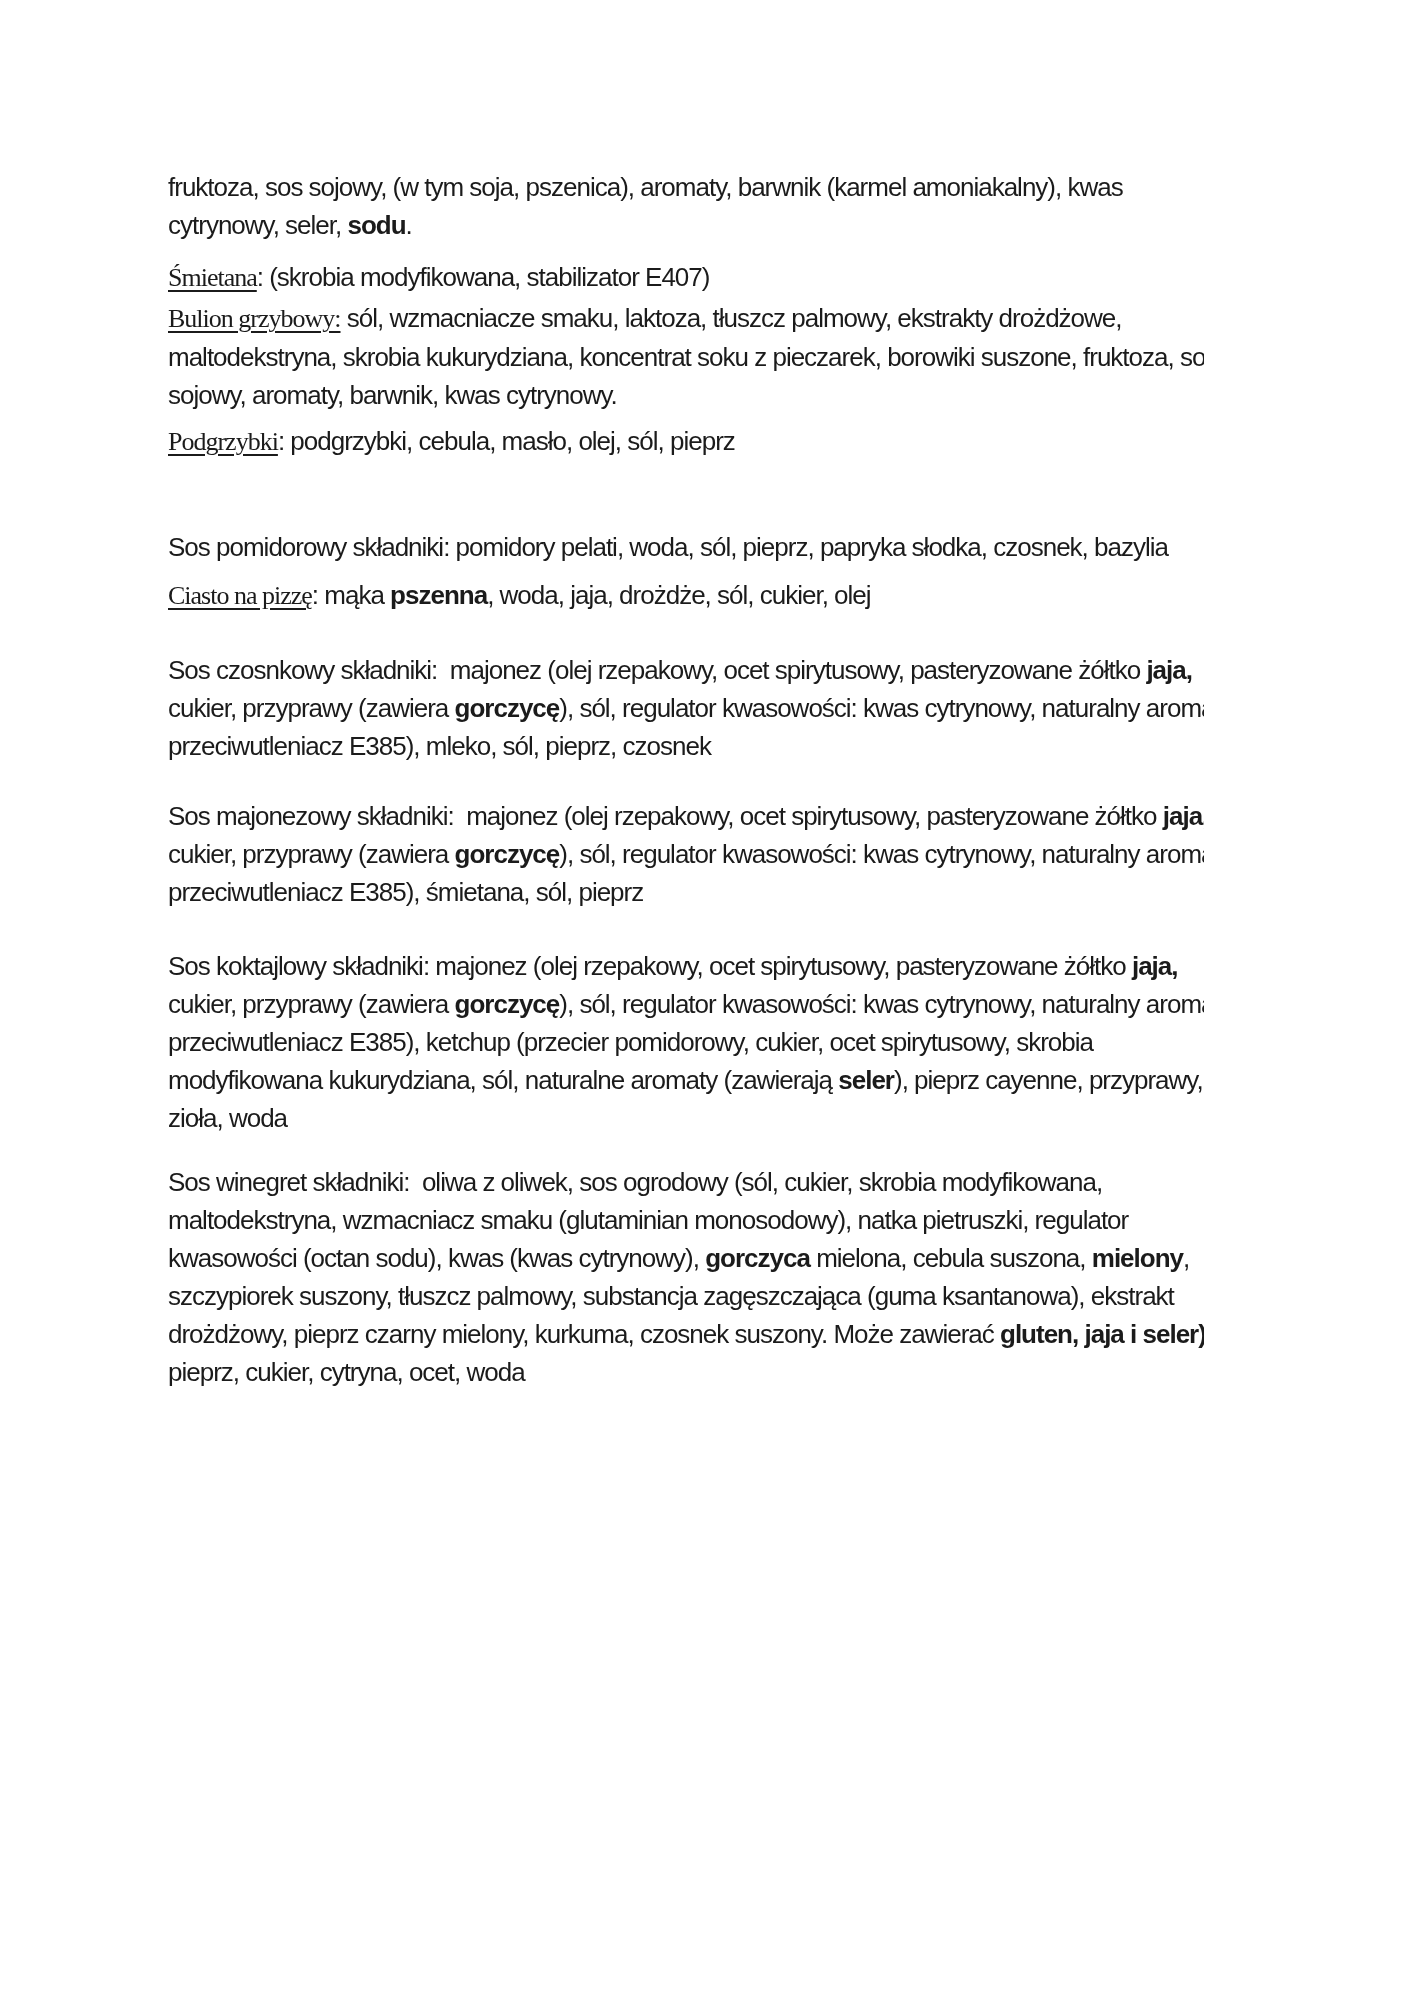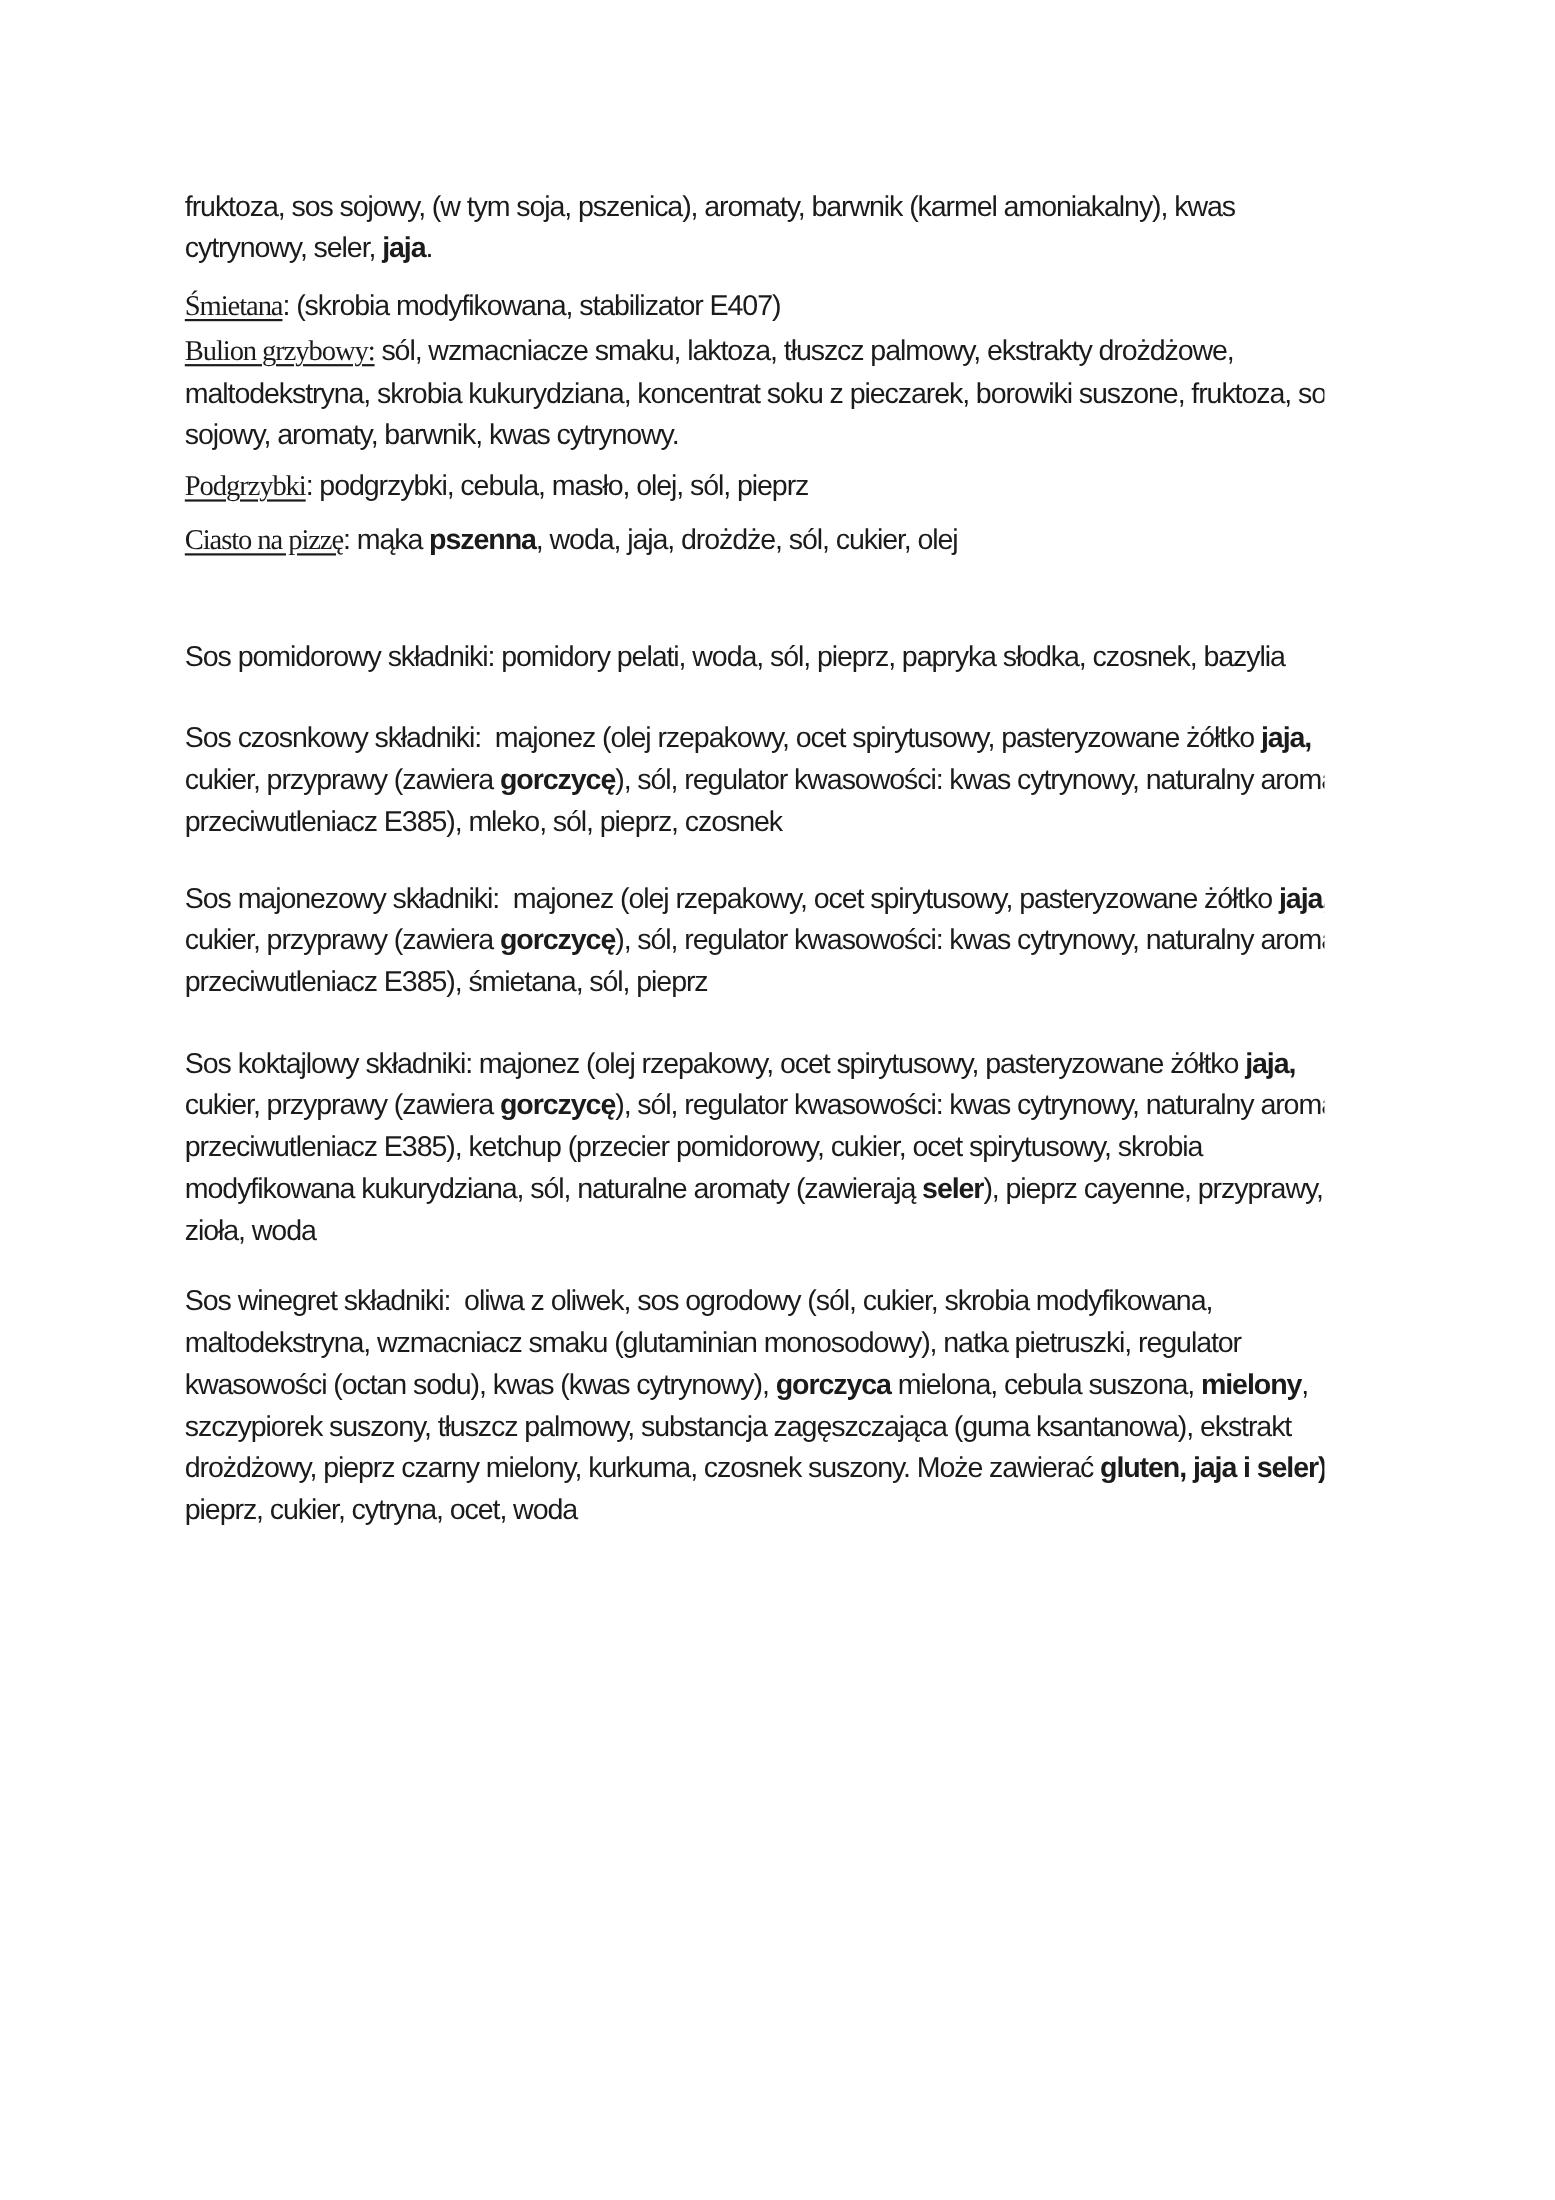--- a/index.html
+++ b/index.html
@@ -39,28 +39,28 @@
     text-underline-offset: 4px;
     font-family: Liberation Serif, serif;
   }
 </style>
 </head>
 <body>
 
 <div class="page">
   <div class="content">
     <p class="para" style="margin-top:0"><span>fruktoza, sos sojowy, (w tym soja, pszenica), aromaty, barwnik (karmel amoniakalny), kwas
-cytrynowy, seler, </span><b>jaja</b><span>.</span></p>
+cytrynowy, seler, </span><b>sodu</b><span>.</span></p>
     <p class="para" style="margin-top:14px"><u>Śmietana</u><span>: (skrobia modyfikowana, stabilizator E407)</span></p>
     <p class="para" style="margin-top:2px"><u>Bulion grzybowy:</u><span> sól, wzmacniacze smaku, laktoza, tłuszcz palmowy, ekstrakty drożdżowe,
 maltodekstryna, skrobia kukurydziana, koncentrat soku z pieczarek, borowiki suszone, fruktoza, sos
 sojowy, aromaty, barwnik, kwas cytrynowy.</span></p>
     <p class="para" style="margin-top:8px"><u>Podgrzybki</u><span>: podgrzybki, cebula, masło, olej, sól, pieprz</span></p>
+    <p class="para" style="margin-top:67px"><span>Sos pomidorowy składniki: pomidory pelati, woda, sól, pieprz, papryka słodka, czosnek, bazylia</span></p>
     <p class="para" style="margin-top:10px"><u>Ciasto na pizzę</u><span>: mąka </span><b>pszenna</b><span>, woda, jaja, drożdże, sól, cukier, olej</span></p>
-    <p class="para" style="margin-top:67px"><span>Sos pomidorowy składniki: pomidory pelati, woda, sól, pieprz, papryka słodka, czosnek, bazylia</span></p>
     <p class="para" style="margin-top:36px"><span>Sos czosnkowy składniki:  majonez (olej rzepakowy, ocet spirytusowy, pasteryzowane żółtko </span><b>jaja,</b><span>
 cukier, przyprawy (zawiera </span><b>gorczycę</b><span>), sól, regulator kwasowości: kwas cytrynowy, naturalny aromat,
 przeciwutleniacz E385), mleko, sól, pieprz, czosnek</span></p>
     <p class="para" style="margin-top:32px"><span>Sos majonezowy składniki:  majonez (olej rzepakowy, ocet spirytusowy, pasteryzowane żółtko </span><b>jaja,</b><span>
 cukier, przyprawy (zawiera </span><b>gorczycę</b><span>), sól, regulator kwasowości: kwas cytrynowy, naturalny aromat,
 przeciwutleniacz E385), śmietana, sól, pieprz</span></p>
     <p class="para" style="margin-top:36px"><span>Sos koktajlowy składniki: majonez (olej rzepakowy, ocet spirytusowy, pasteryzowane żółtko </span><b>jaja,</b><span>
 cukier, przyprawy (zawiera </span><b>gorczycę</b><span>), sól, regulator kwasowości: kwas cytrynowy, naturalny aromat,
 przeciwutleniacz E385), ketchup (przecier pomidorowy, cukier, ocet spirytusowy, skrobia
 modyfikowana kukurydziana, sól, naturalne aromaty (zawierają </span><b>seler</b><span>), pieprz cayenne, przyprawy,

